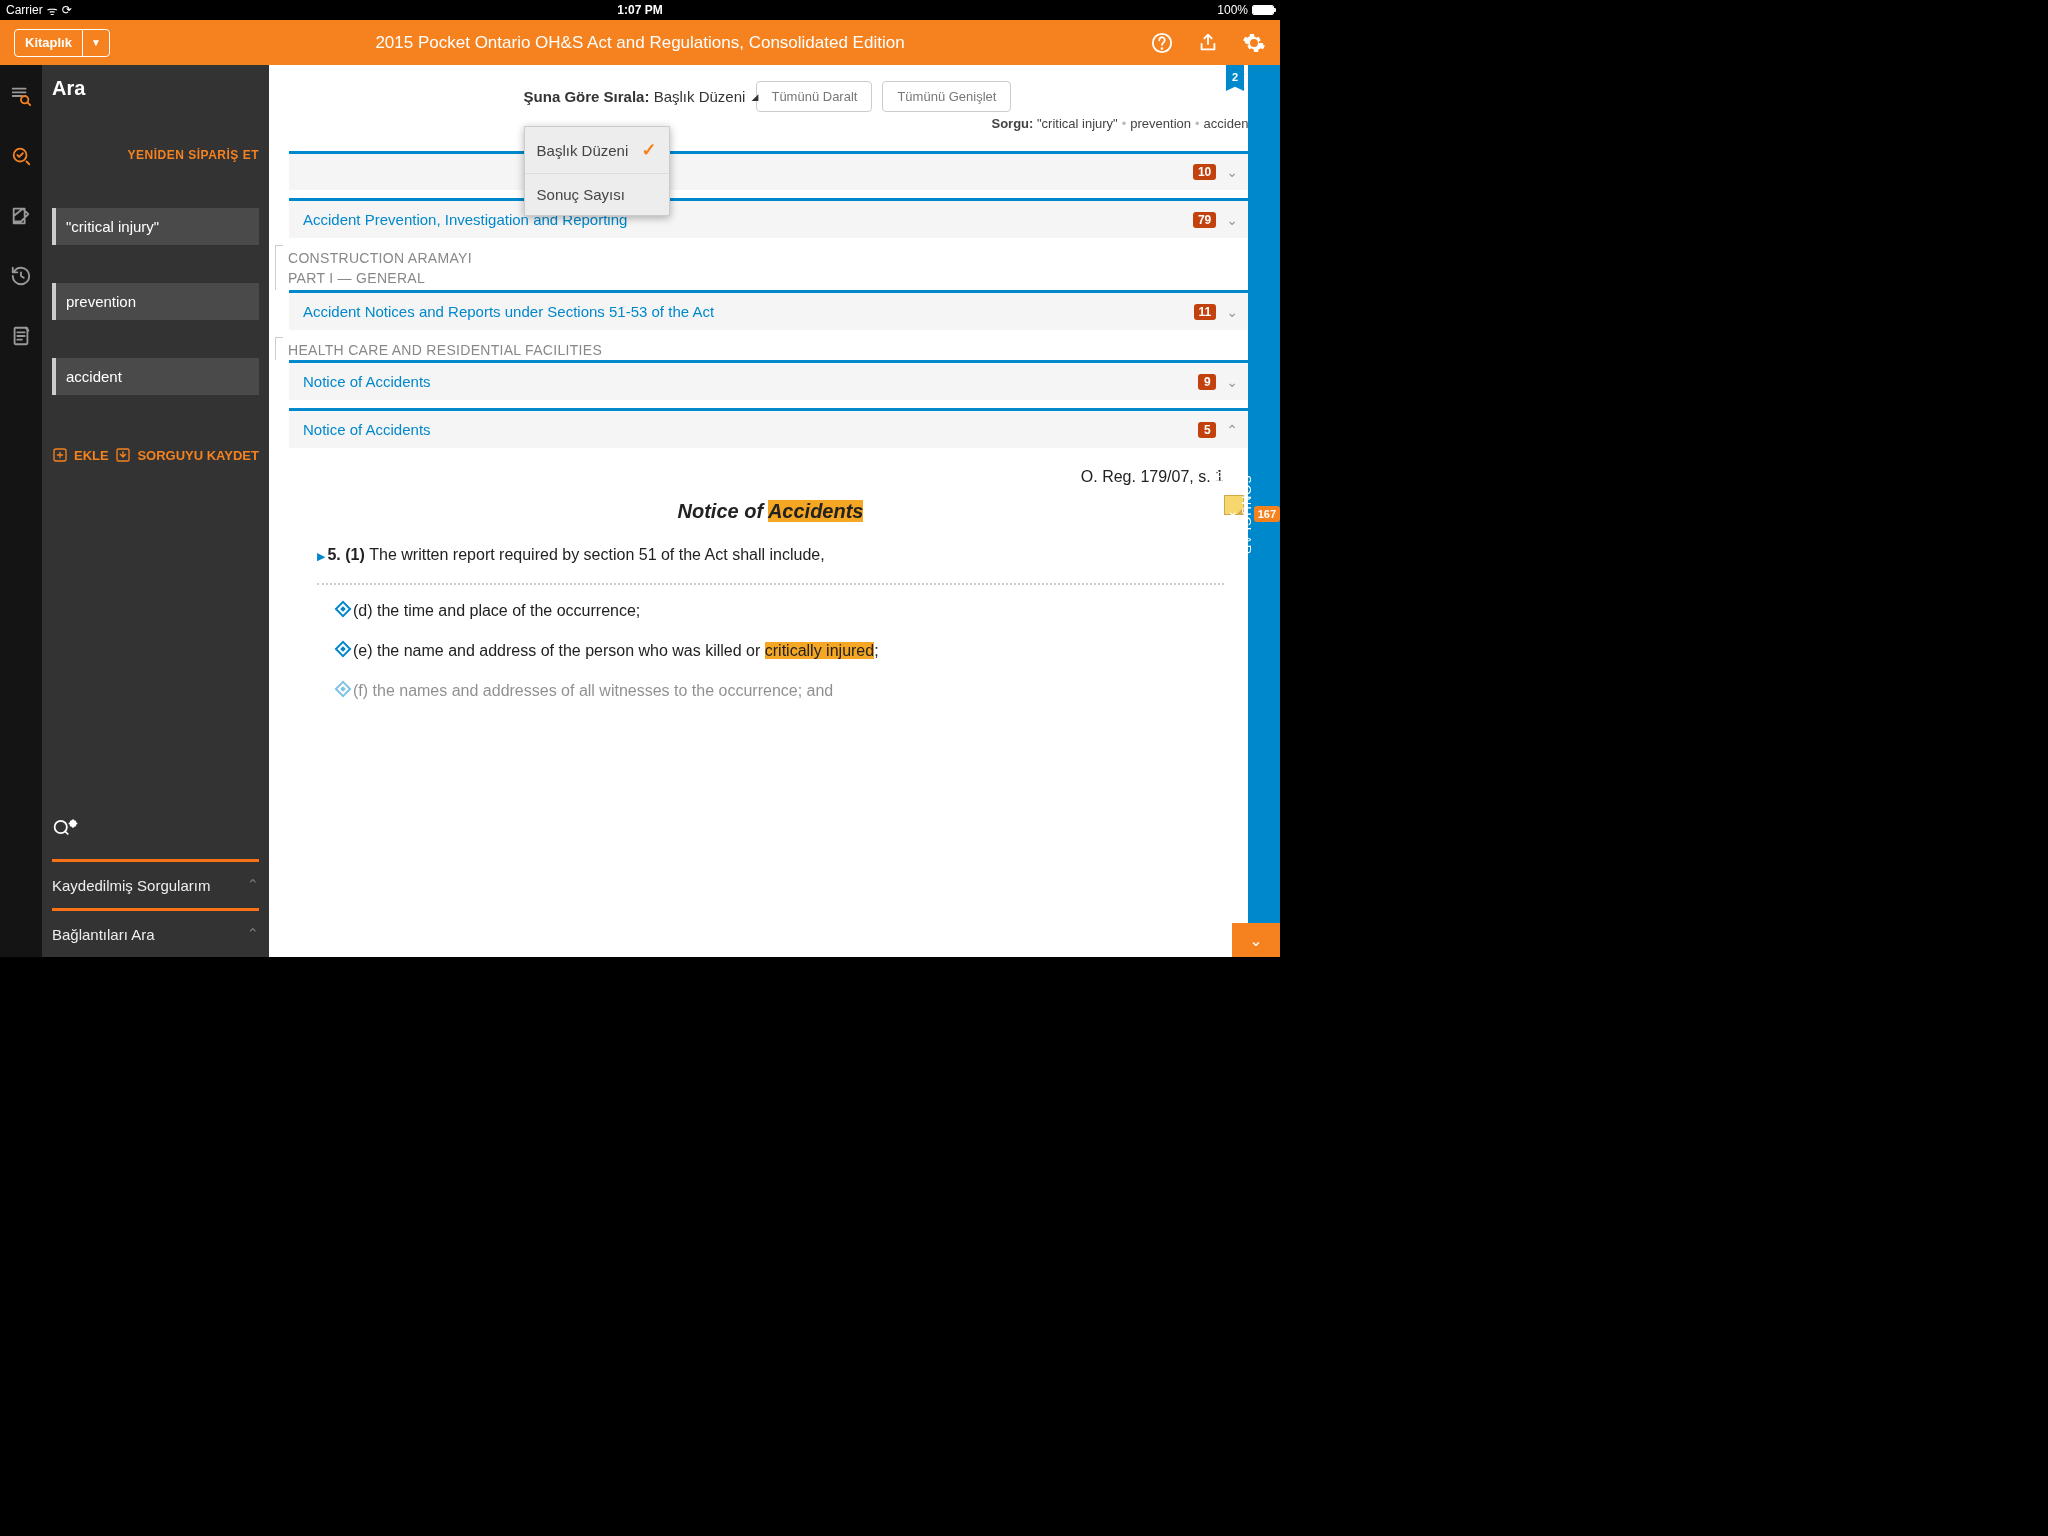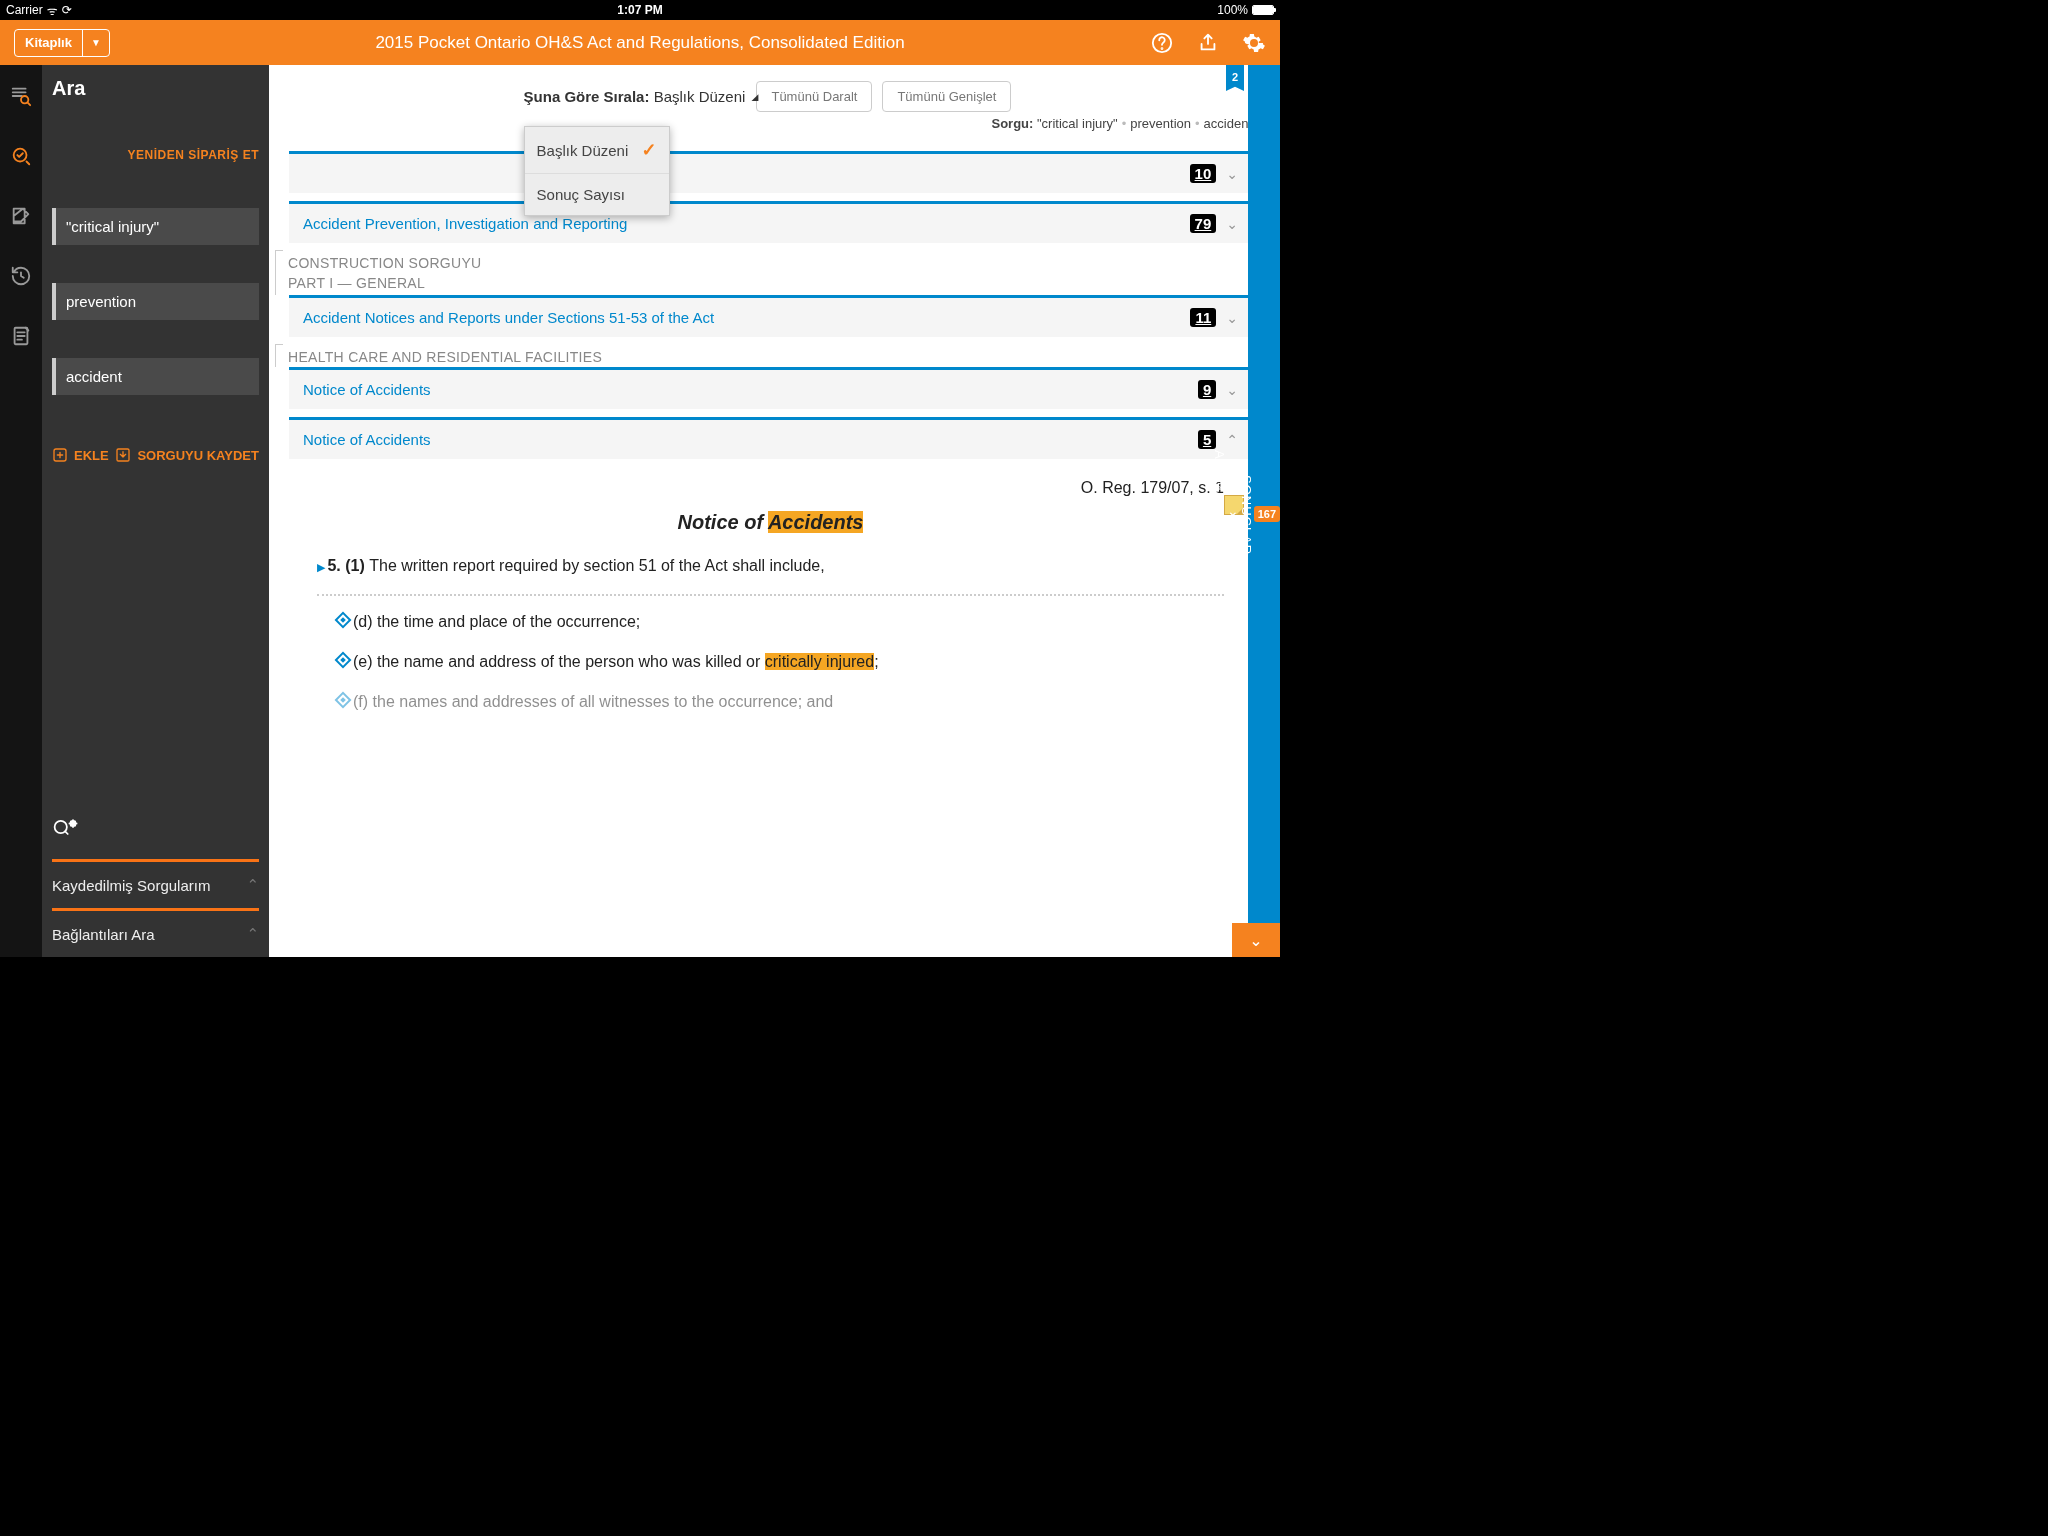--- a/index.html
+++ b/index.html
@@ -65,21 +65,21 @@
 .dropdown .check { color: #f5821f; font-size: 18px; font-weight: 700; }
 
 
 .results { padding-left: 6px; }
 .section-heading { color: #888; font-size: 14px; letter-spacing: 0.3px; padding: 4px 0 2px 12px; border-left: 1px solid #ccc; margin-left: -14px; position: relative; }
 .section-heading::before { content: ""; position: absolute; left: -1px; top: -1px; width: 8px; height: 1px; background: #ccc; }
 .sub-heading { color: #888; font-size: 14px; letter-spacing: 0.3px; padding: 2px 0 4px 12px; border-left: 1px solid #ccc; margin-left: -14px; position: relative; }
 .result-card { background: #f5f5f5; border-top: 3px solid #0088cc; padding: 10px 14px; display: flex; justify-content: space-between; align-items: center; margin-bottom: 8px; }
 .result-card .title { color: #0088cc; font-size: 15px; }
 .result-card .right { display: flex; align-items: center; gap: 10px; }
-.badge { background: #000000; color: #fff; font-size: 15px; font-weight: 700; padding: 1px 5px; border-radius: 3px; min-width: 18px; text-align: center; text-decoration: underline; }
+.badge { background: #c2410c; color: #fff; font-size: 12px; font-weight: 700; padding: 1px 5px; border-radius: 3px; min-width: 18px; text-align: center; }
 .chev-toggle { color: #999; font-size: 14px; }
 
 
 .article { padding: 12px 28px 20px; font-family: Georgia, serif; font-size: 16px; color: #222; }
 .article .reg { text-align: right; margin-bottom: 14px; }
 .article h3 { text-align: center; font-style: italic; font-size: 20px; margin-bottom: 20px; font-family: Georgia, serif; }
 .article .hl { background: #f5a623; }
 .article p { margin-bottom: 16px; line-height: 1.5; }
 .article .play { color: #0088cc; font-size: 11px; margin-right: 2px; }
 .article .diamond { color: #0088cc; margin-right: 4px; display: inline-block; width: 12px; height: 12px; border: 2px solid #0088cc; transform: rotate(45deg); position: relative; top: -1px; }
@@ -262,21 +262,21 @@
         </div>
 
         <div class="result-card">
           <span class="title">Accident Prevention, Investigation and Reporting</span>
           <div class="right">
             <span class="badge">79</span>
             <span class="chev-toggle">⌄</span>
           </div>
         </div>
 
-        <div class="section-heading">CONSTRUCTION SORGUYU</div>
+        <div class="section-heading">CONSTRUCTION ARAMAYI</div>
         <div class="sub-heading">PART I — GENERAL</div>
         <div class="result-card">
           <span class="title">Accident Notices and Reports under Sections 51-53 of the Act</span>
           <div class="right">
             <span class="badge">11</span>
             <span class="chev-toggle">⌄</span>
           </div>
         </div>
 
         <div class="section-heading">HEALTH CARE AND RESIDENTIAL FACILITIES</div>

